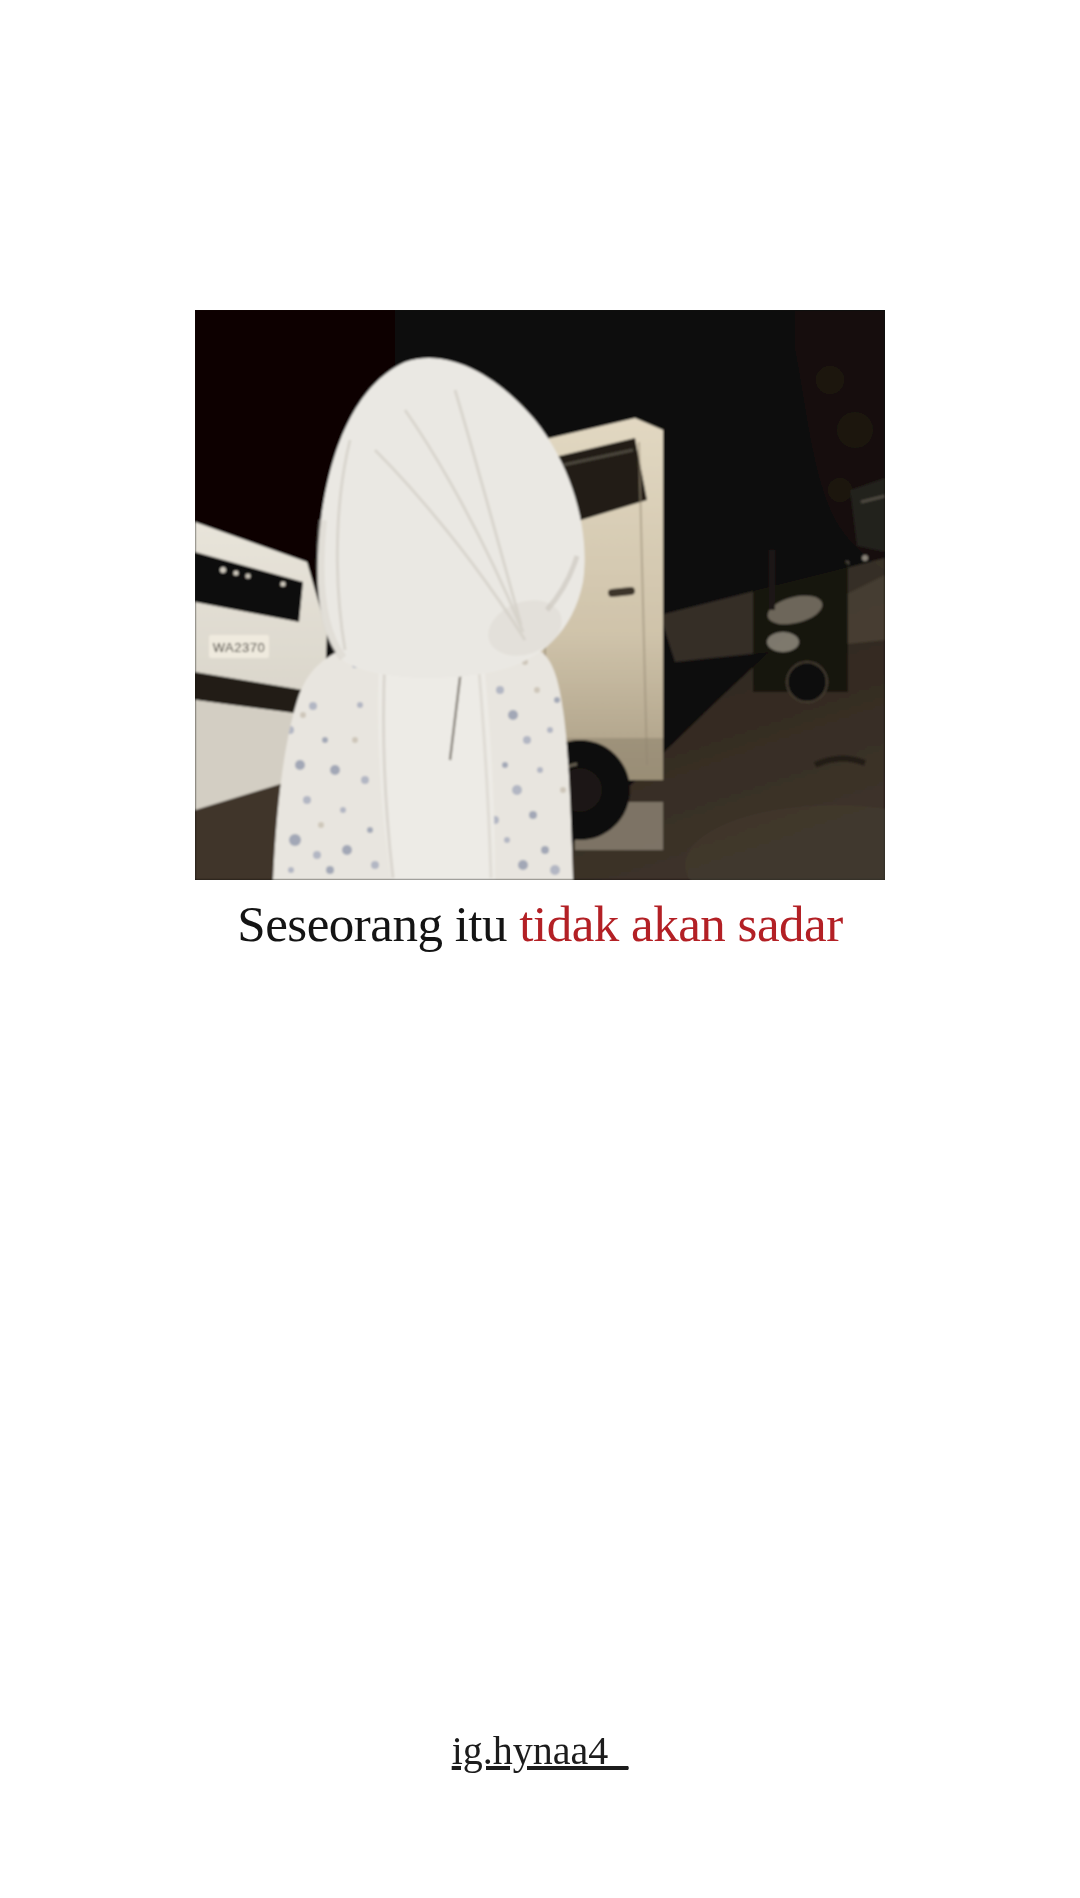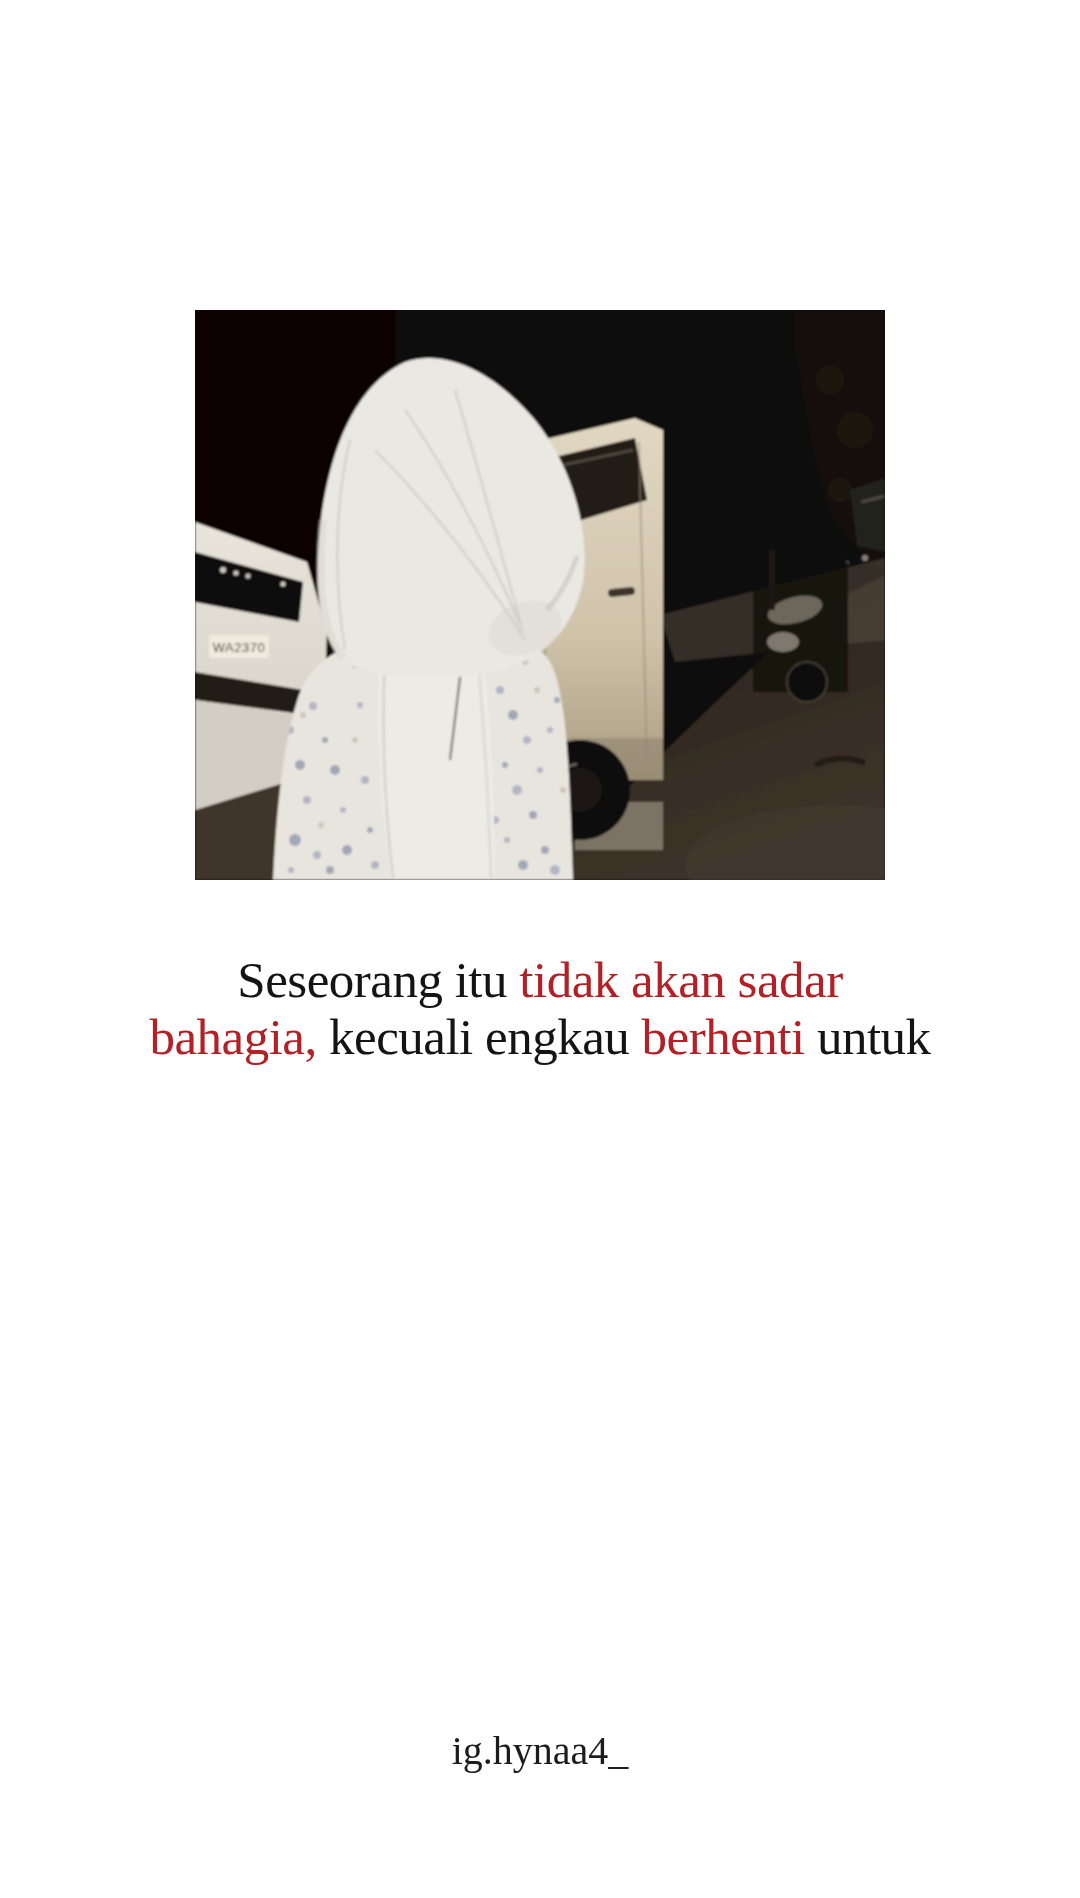--- a/index.html
+++ b/index.html
@@ -12,37 +12,38 @@
   }
   .photo-frame{
     position:absolute;
     left:195px;top:310px;
     width:690px;height:570px;
     background:#0a0908;
   }
   .photo-frame svg{display:block;width:100%;height:100%;}
   .quote{
     position:absolute;
-    top:952px;left:0;width:1080px;
+    top:896px;left:0;width:1080px;
     text-align:center;
     font-size:51px;
     line-height:57px;
     letter-spacing:-0.5px;
     color:var(--ink,#141414);
     font-weight:400;
   }
   .quote .red{color:var(--red,#b32025);}
   .quote .blk{color:var(--ink,#141414);}
   .watermark{
     position:absolute;
     top:1728px;left:0;width:1080px;
     text-align:center;
     font-size:40px;
     line-height:46px;
     color:#1c1c1c;
+    text-decoration:underline;
   }
 </style>
 </head>
 <body>
 
 <div class="canvas">
 
   <div class="photo-frame">
     <svg viewBox="0 0 690 570" preserveAspectRatio="none">
       <defs>
@@ -199,18 +200,17 @@
           </g>
           <path d="M128,210 C122,270 126,320 148,348" stroke="#d8d4cc" stroke-width="8" fill="none" opacity="0.5"></path>
           <path d="M352,300 C366,284 376,266 382,246" stroke="#c8c3ba" stroke-width="5" fill="none" opacity="0.6"></path>
         </g>
       </g>
     </svg>
   </div>
 
   <div class="quote">
       <div><span class="blk">Seseorang itu </span><span class="red">tidak akan sadar</span></div>
-      <div><span class="red">bahagia,</span><span class="blk"> kecuali engkau </span><span class="red">berhenti</span><span class="blk"> untuk</span></div>
     </div>
 
   <div class="watermark">ig.hynaa4_</div>
 
 </div>
 
 </body></html>

